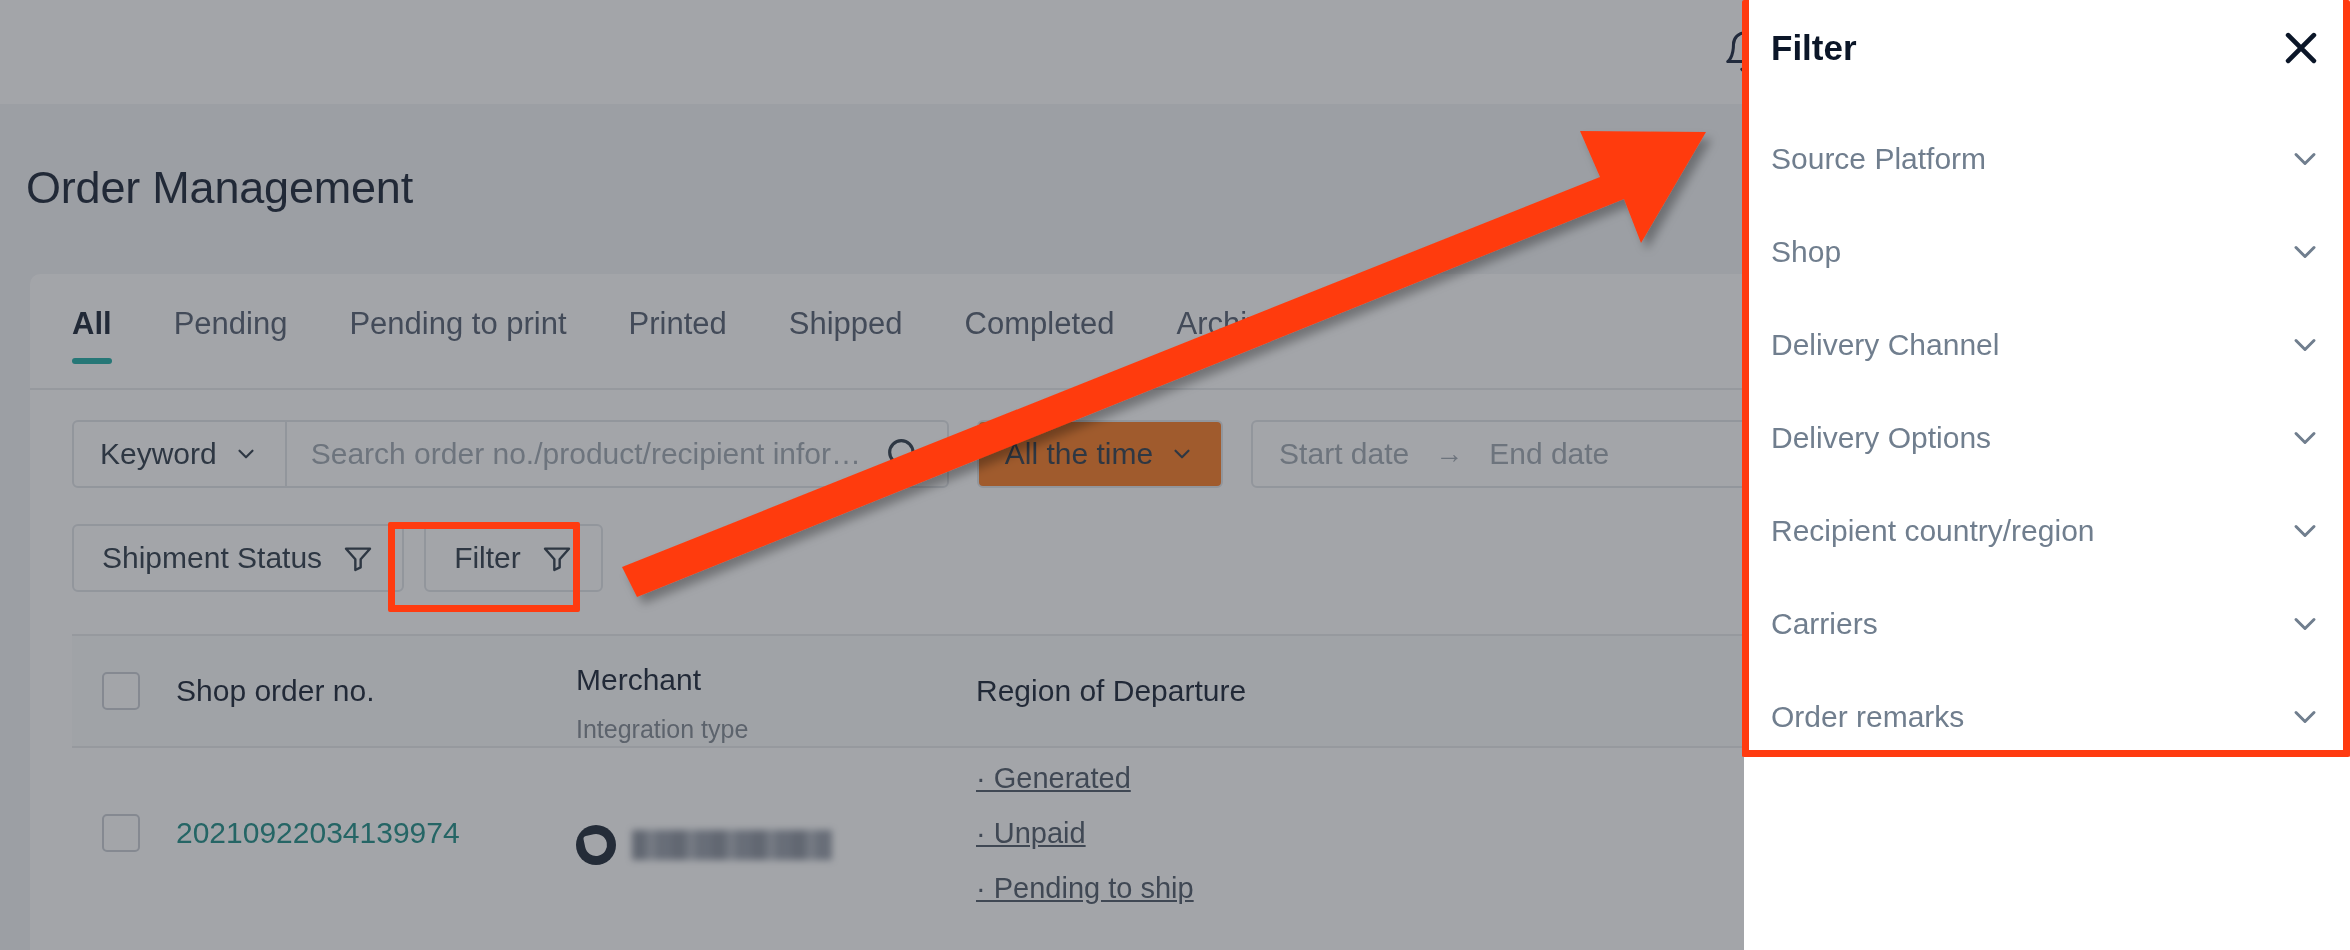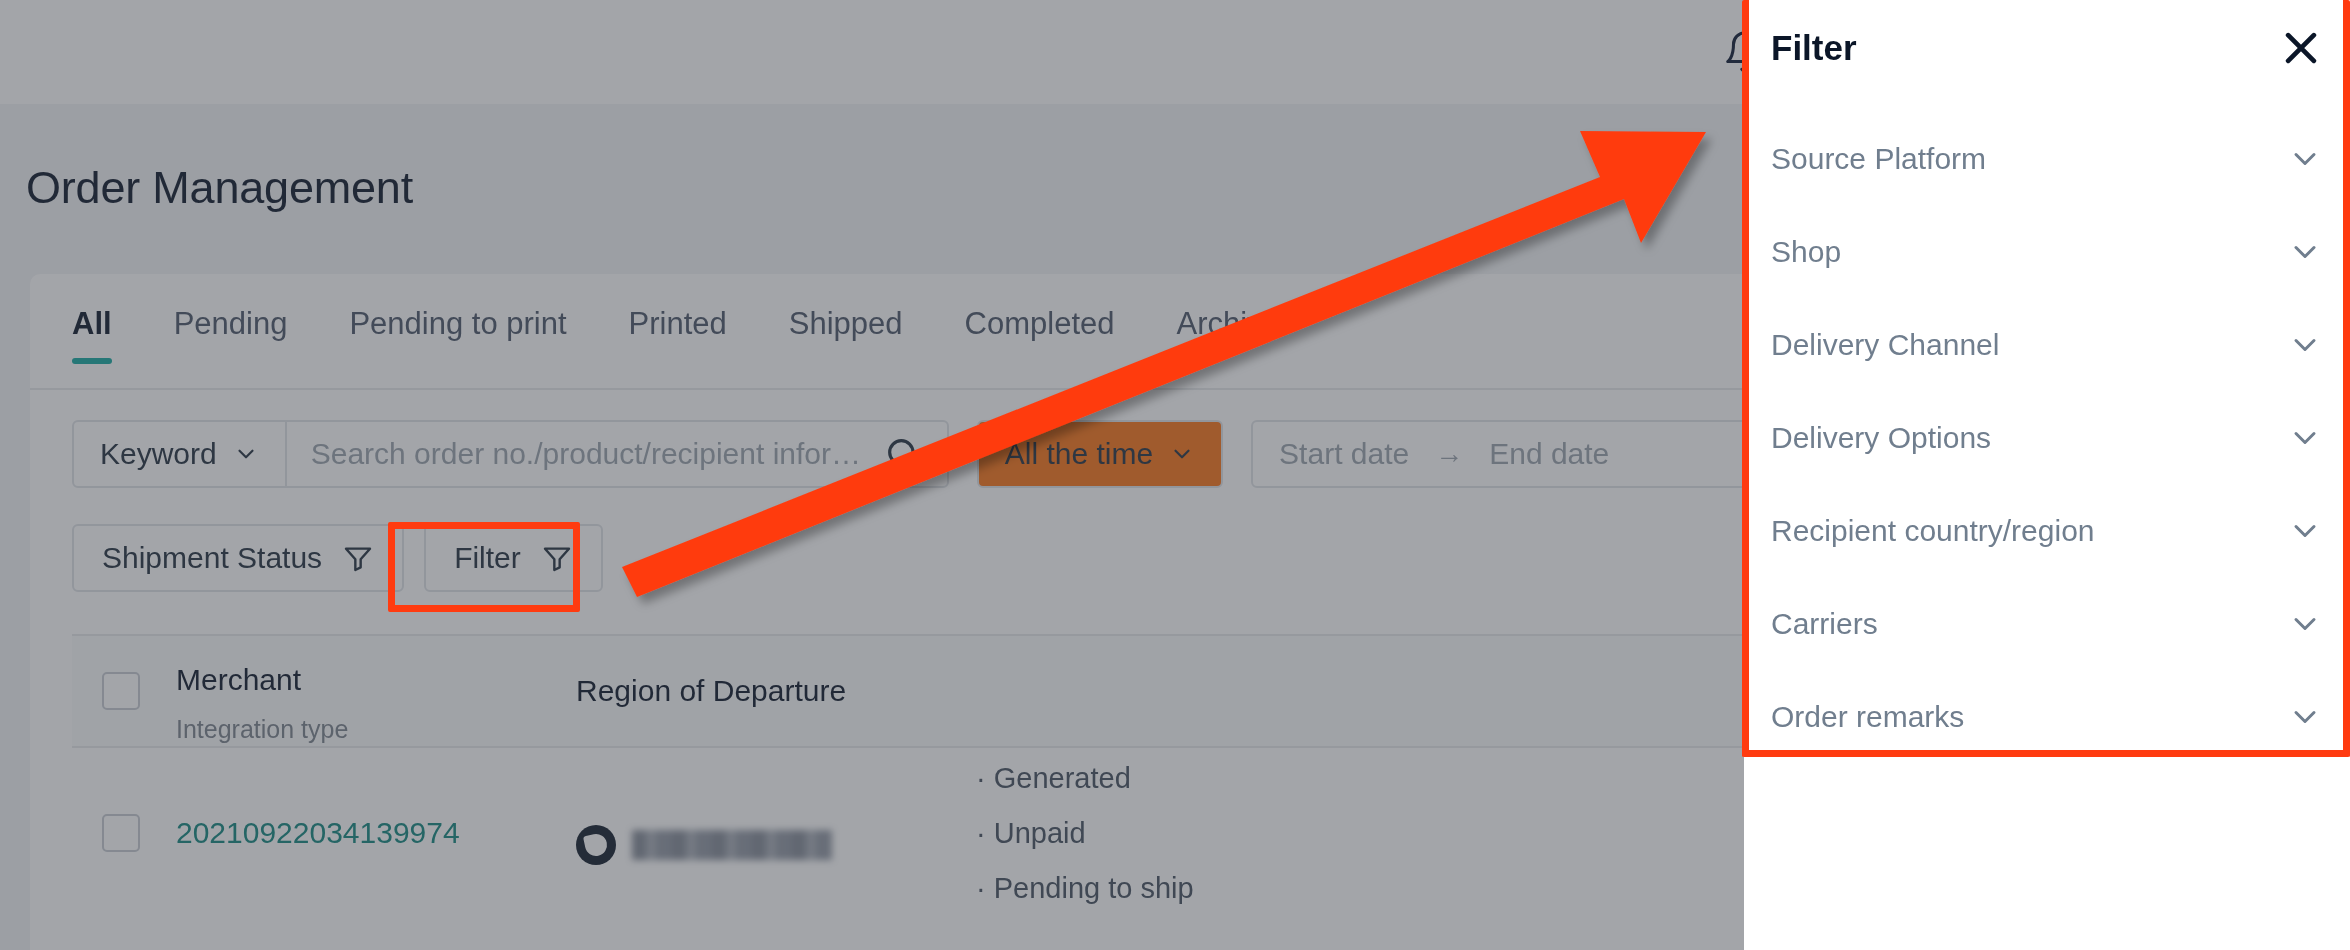--- a/index.html
+++ b/index.html
@@ -124,21 +124,21 @@
   .merch-logo::after {
     content:""; position:absolute; left:9px; top:9px; width:22px; height:22px;
     background:#fff; border-radius: 3px 50% 50% 50%; transform: rotate(-12deg);
   }
   .merch-name {
     width: 200px; height: 30px;
     background: repeating-linear-gradient(90deg,#6f7785 0 14px,#9aa1ac 14px 24px,#7d8593 24px 40px);
     filter: blur(3.5px); opacity: .85;
   }
   .status-list { font-size: 29px; color: #44505f; line-height: 1.0; }
-  .status-list div { margin-bottom: 26px; white-space: nowrap; }
+  .status-list div { margin-bottom: 26px; white-space: nowrap; text-decoration: underline; }
   .status-list div:last-child { margin-bottom: 0; }
 
   
   #dim {
     position: absolute; left: 0; top: 0; width: 1760px; height: 950px;
     background: rgba(60,64,72,0.47);
     pointer-events: none;
   }
 
   
@@ -255,20 +255,23 @@
               <path d="M3 5h18l-7 8v6l-4 2v-8z"></path>
             </svg>
         </div>
       </div>
 
       <div class="table">
         <div class="thead">
           <div class="c-check">
             <div class="cb"></div>
           </div>
+          <div class="c-order">
+            <div class="th">Shop order no.</div>
+          </div>
           <div class="c-merch">
             <div class="th">Merchant</div>
             <div class="th-sub">Integration type</div>
           </div>
           <div class="c-region">
             <div class="th">Region of Departure</div>
           </div>
         </div>
 
         <div class="tbody-row">

